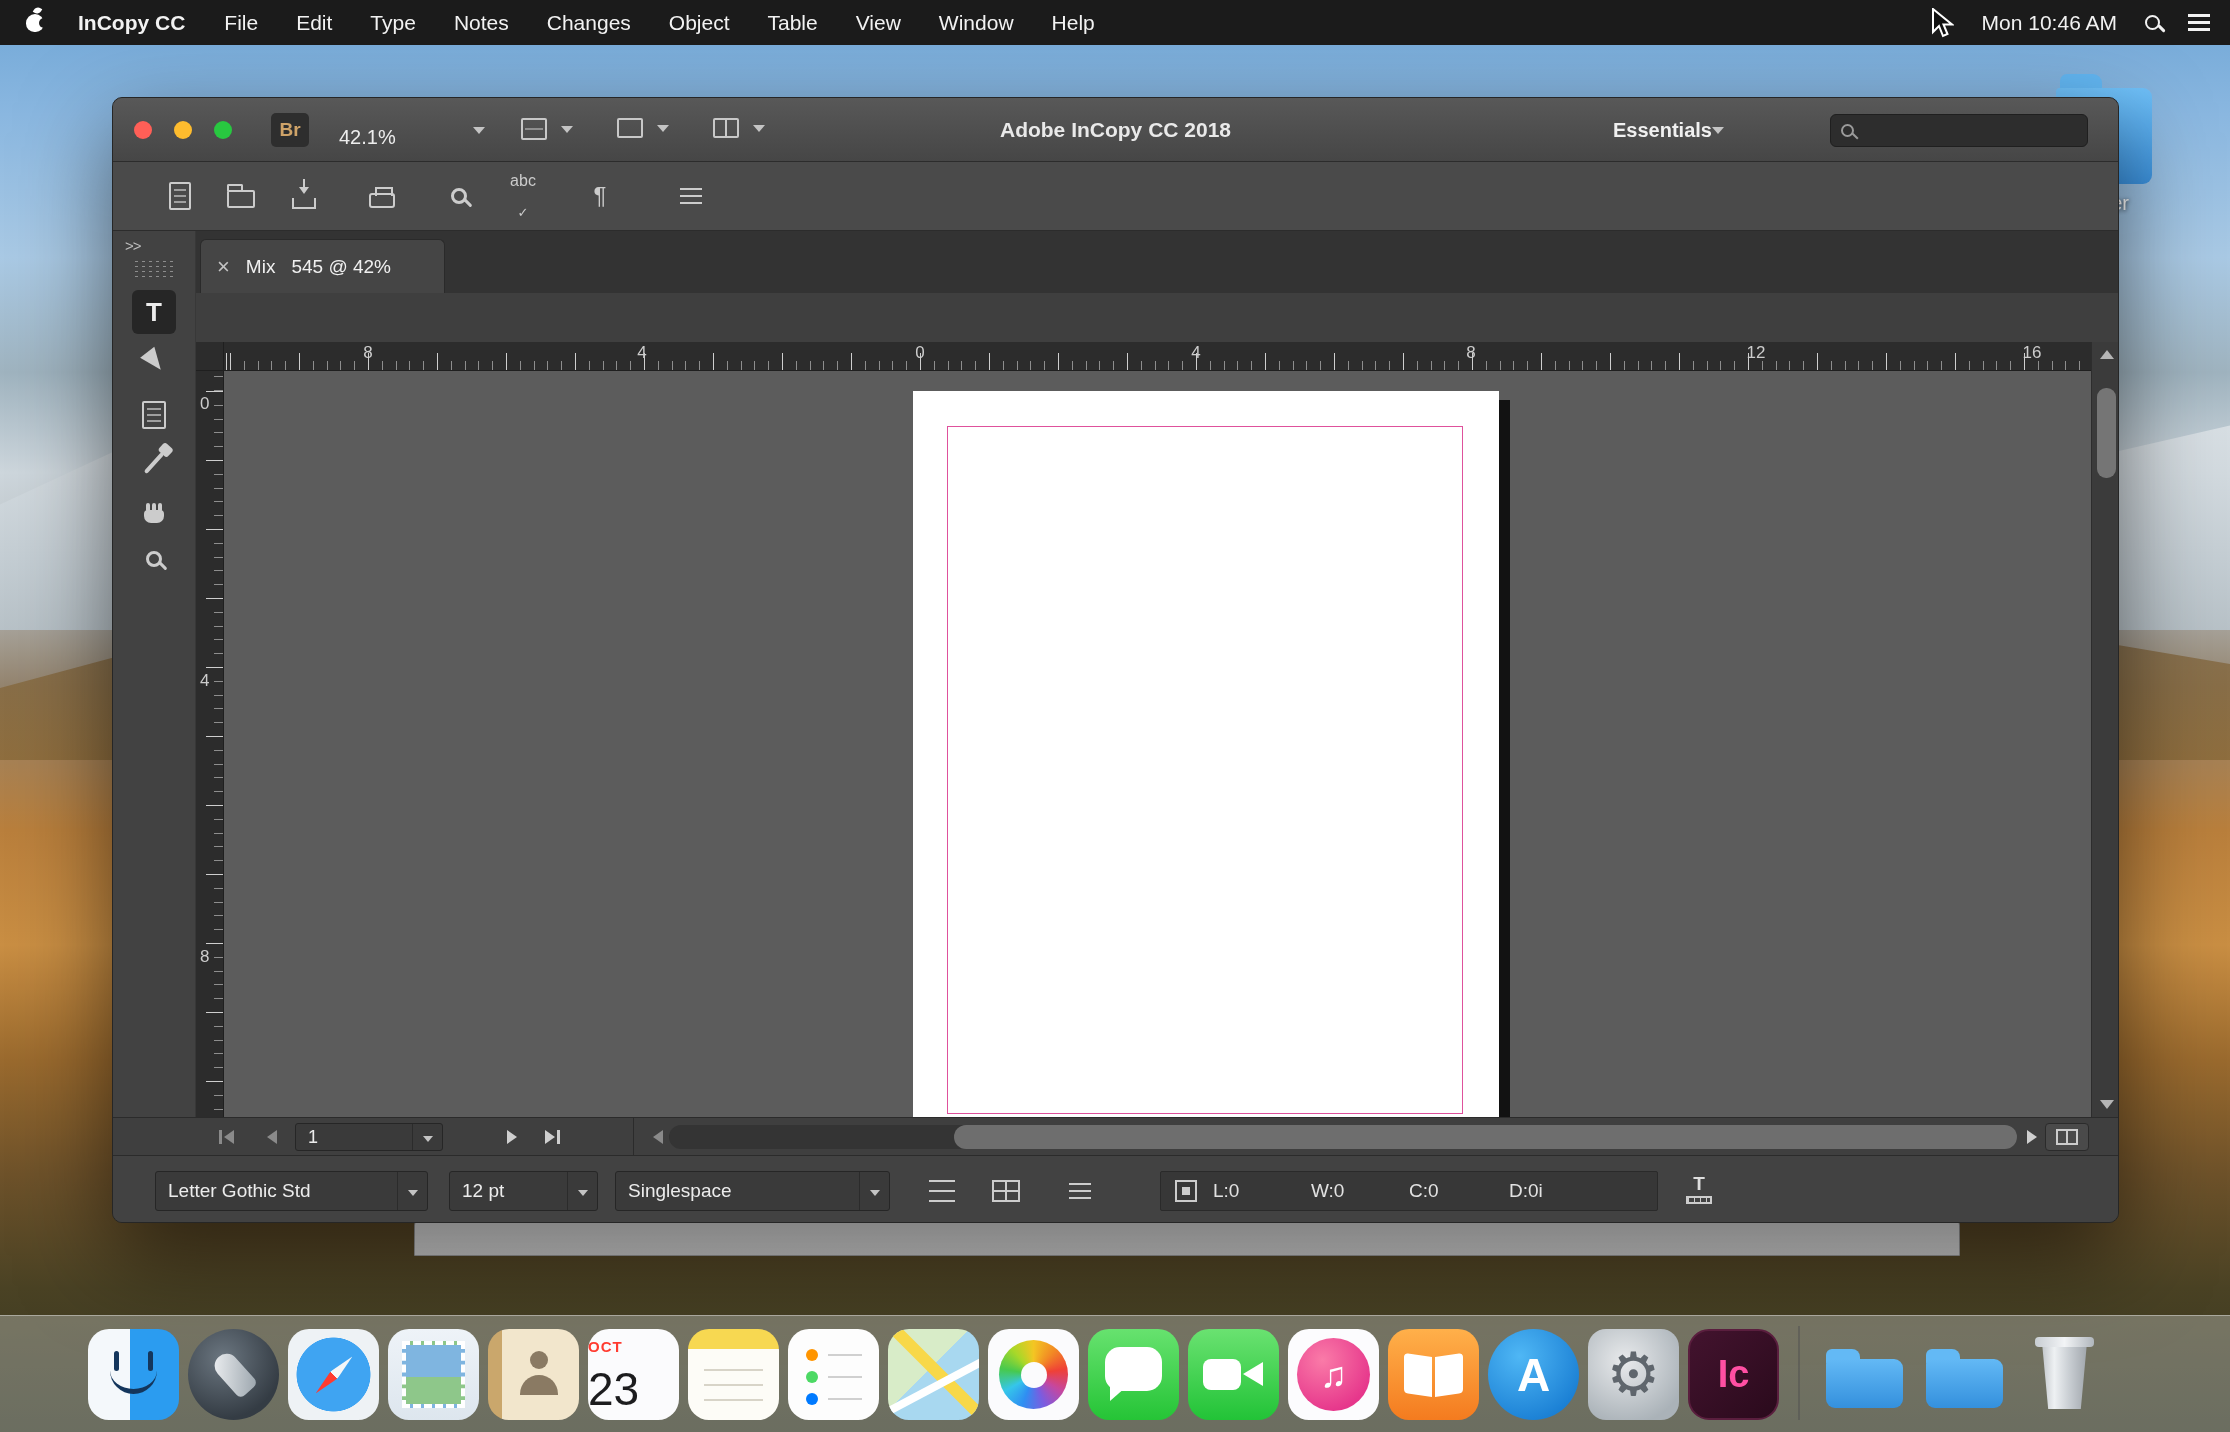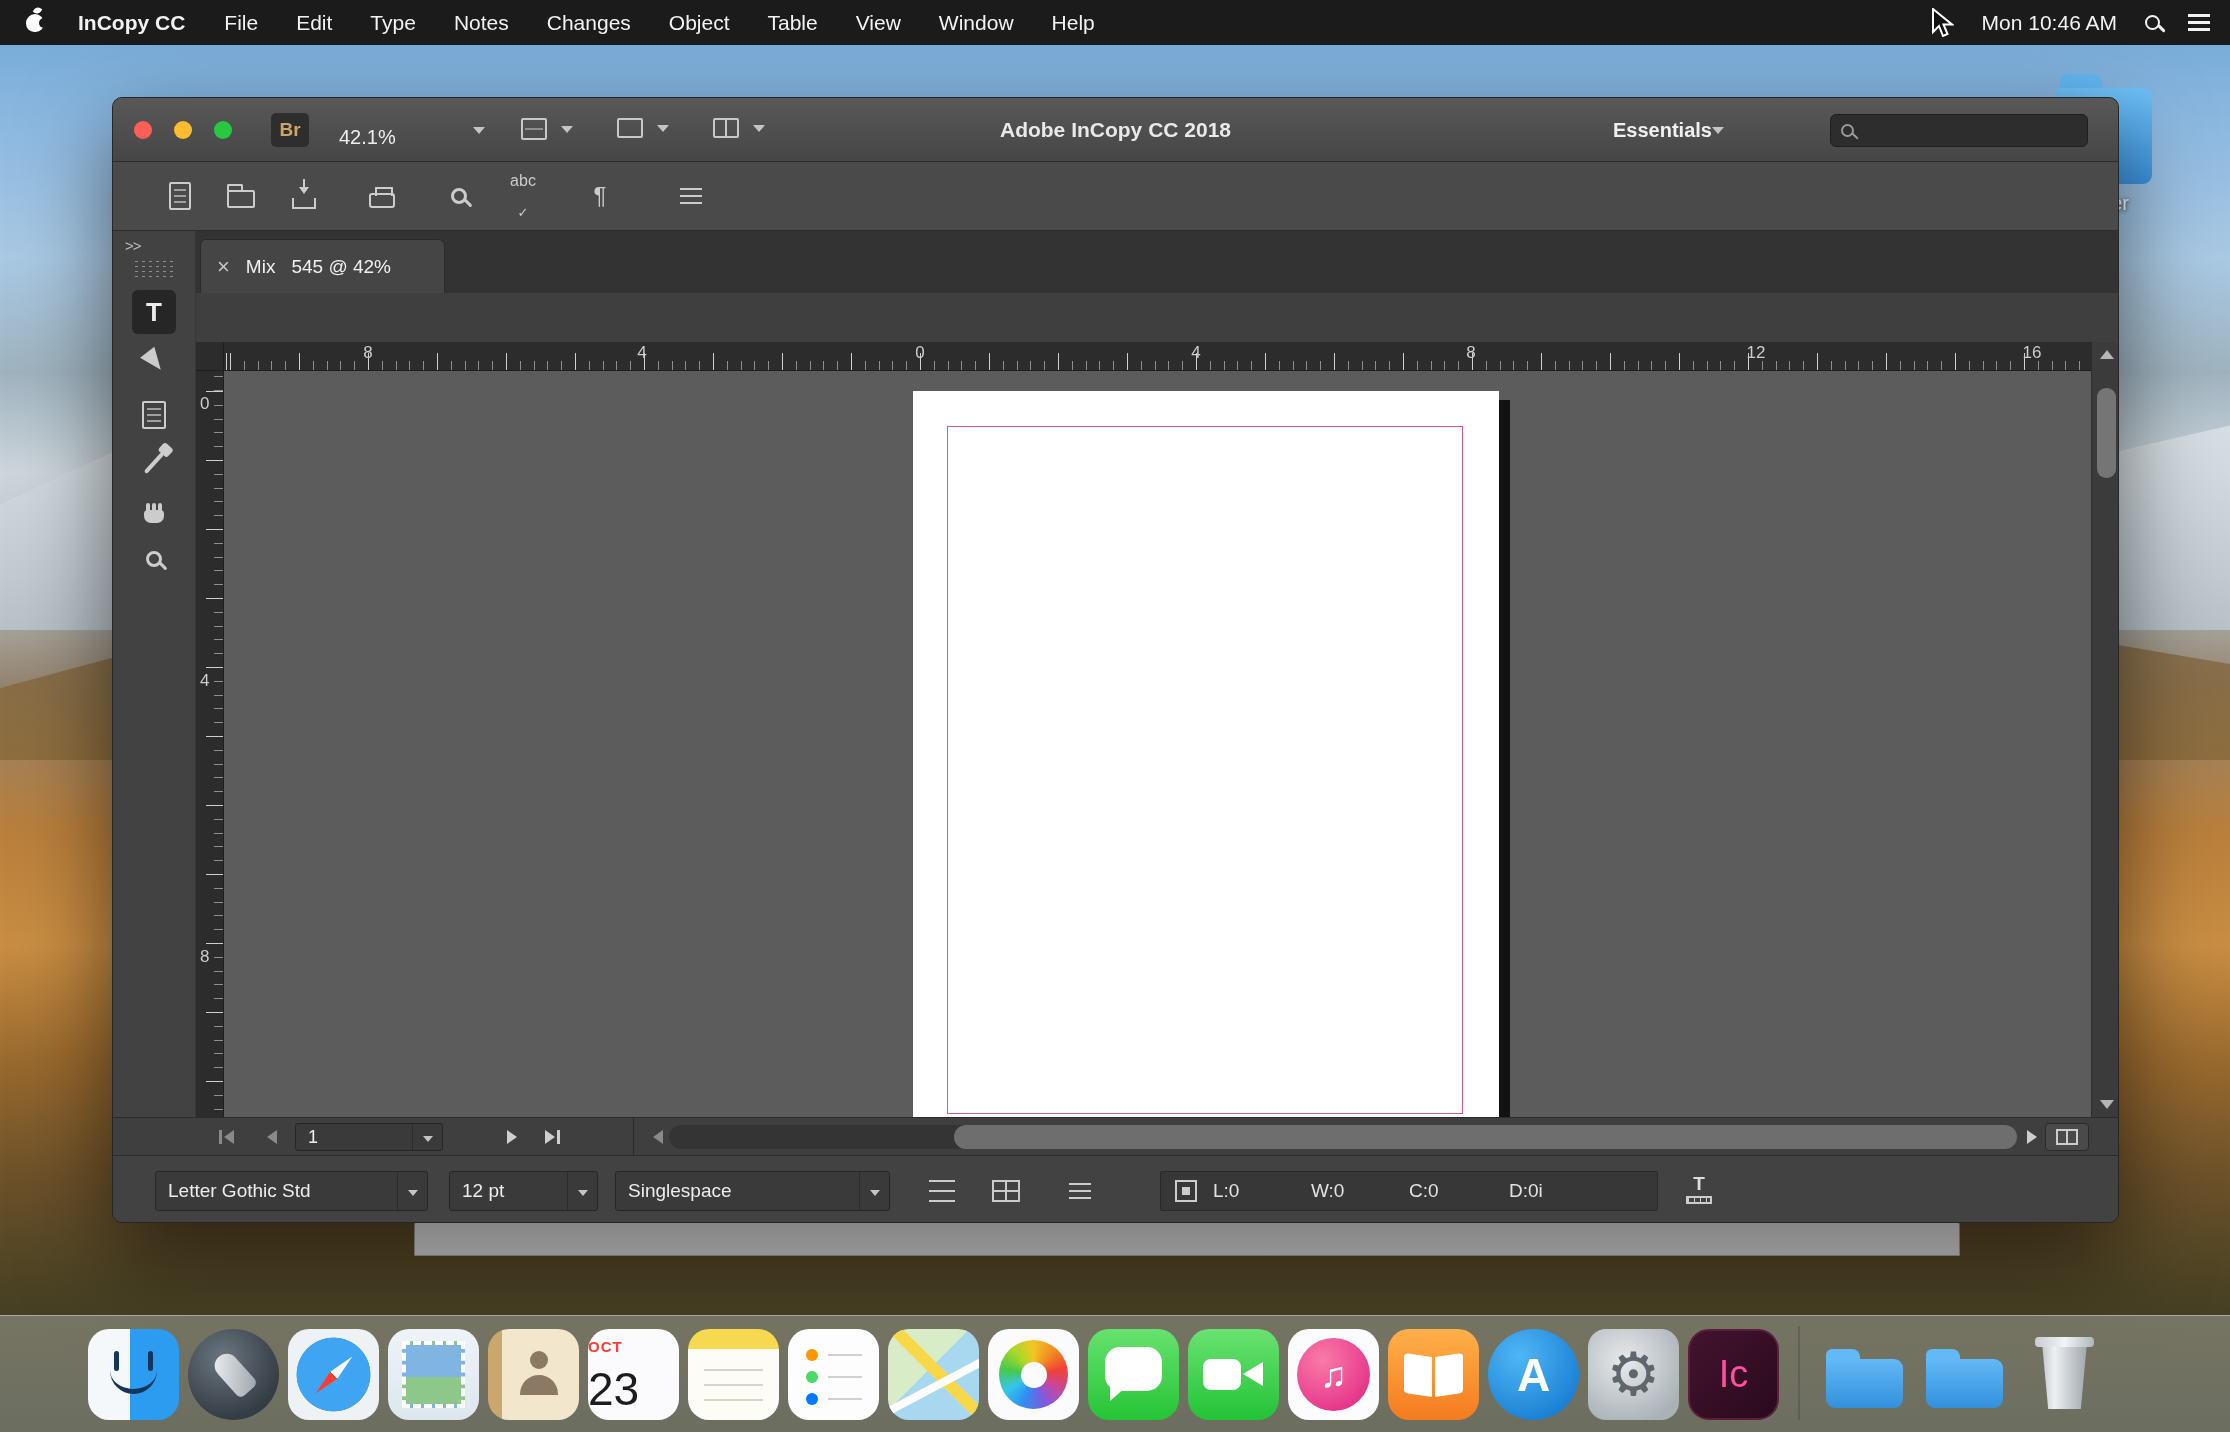--- a/index.html
+++ b/index.html
@@ -294,21 +294,21 @@
   .ibooks::before { content:''; position:absolute; left:16px; top:26px; width:28px; height:40px; background:#fff; border-radius:4px 0 0 4px; transform:skewY(8deg); }
   .ibooks::after { content:''; position:absolute; right:16px; top:26px; width:28px; height:40px; background:#fff; border-radius:0 4px 4px 0; transform:skewY(-8deg); }
 
   .appstore { border-radius:50%; background:radial-gradient(circle at 35% 30%, #4fb7f5, #1a7fd4 78%); display:flex; align-items:center; justify-content:center; }
   .appstore .ltr { color:#fff; font-size:46px; font-weight:bold; }
 
   .sysprefs { border-radius:18px; background:radial-gradient(circle at 40% 35%, #e8eaec, #aab2b8 80%); display:flex; align-items:center; justify-content:center; }
   .sysprefs .gear { font-size:60px; color:#5f666d; line-height:1; }
 
   .incopy { background:linear-gradient(135deg,#43132e,#2a0a1c); border:2px solid #5a1e3e; display:flex; align-items:center; justify-content:center; }
-  .incopy .ic { color:#ff4fa3; font-size:38px; font-weight:normal; }
+  .incopy .ic { color:#ff4fa3; font-size:38px; font-weight:bold; }
 
   .dockfolder { background:transparent; }
   .dockfolder::after { content:''; position:absolute; left:7px; top:30px; right:7px; bottom:12px;
     background:linear-gradient(180deg,#63b9f5,#3490dd); border-radius:5px 9px 9px 9px; }
   .dockfolder::before { content:''; position:absolute; left:7px; top:20px; width:34px; height:14px; background:#63b9f5; border-radius:6px 8px 0 0; }
 
   .trash { background:transparent; }
   .trash::before { content:''; position:absolute; left:20px; top:14px; width:51px; height:66px;
     background:linear-gradient(90deg,#b8bdc2,#eef1f3 30%,#c8cdd2 60%,#9aa0a6); clip-path:polygon(6% 0,94% 0,82% 100%,18% 100%); }
   .trash::after { content:''; position:absolute; left:16px; top:8px; width:59px; height:10px;

